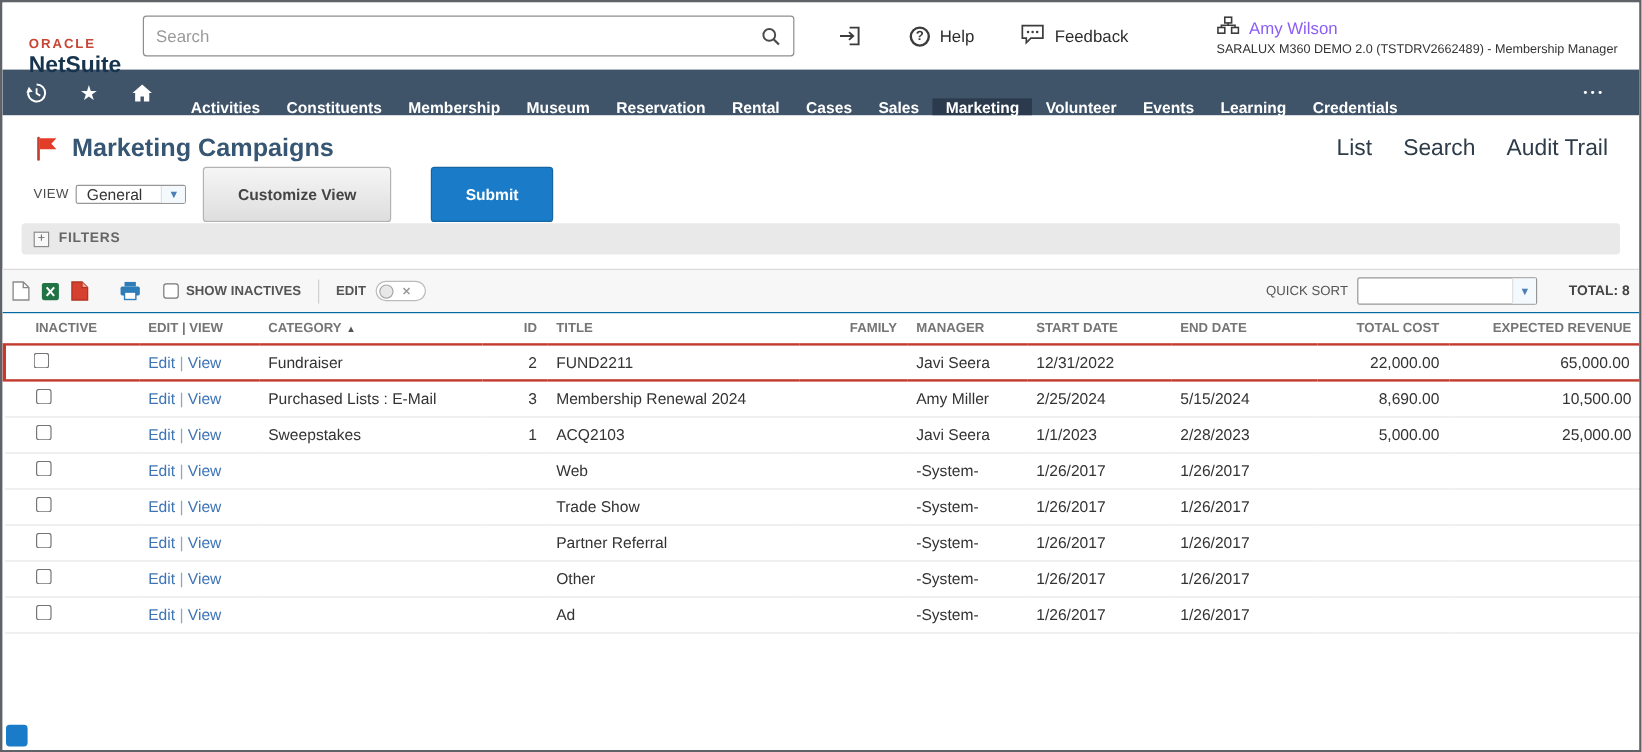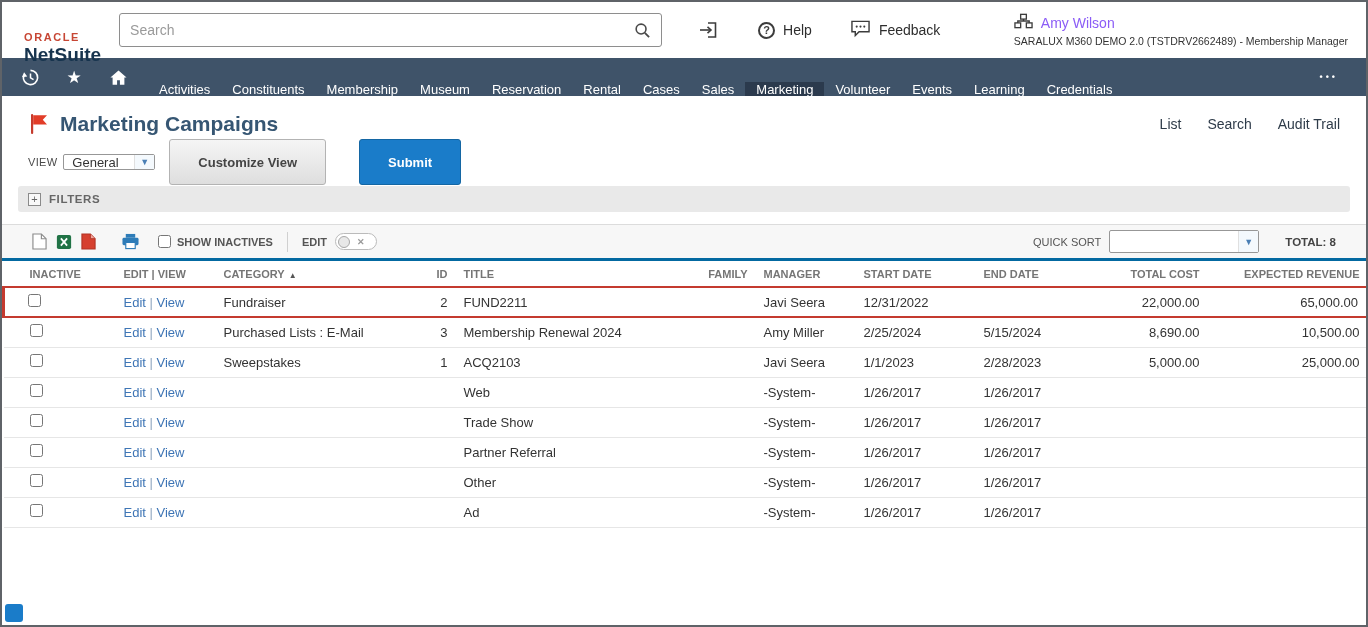--- a/index.html
+++ b/index.html
@@ -21,30 +21,30 @@
              display:inline-flex; align-items:center; justify-content:center; color:#3c3c3c; }
   .userblock { margin-left:auto; cursor:pointer; padding-right:4px; }
   .u1 { display:flex; align-items:center; gap:8px; font-size:14px; color:#8b5cf6; }
   .u2 { font-size:10.5px; color:#333; margin-top:3px; }
 
   
   .mainnav { height:38px; background:var(--nav-bg,#3f5369); display:flex; align-items:stretch; color:#fff; padding:0 10px 0 6px; }
   .navicon { width:44px; display:flex; align-items:center; justify-content:center; cursor:pointer; }
   .star-glyph { font-size:17px; color:#fff; line-height:1; }
   .navitems { display:flex; margin-left:8px; }
-  .navitem { padding:0 11px; display:flex; align-items:center; font-size:13px; font-weight:normal; cursor:pointer; white-space:nowrap;margin-top:24px; }
+  .navitem { padding:0 11px; display:flex; align-items:center; font-size:13px; font-weight:bold; cursor:pointer; white-space:nowrap;margin-top:24px; }
   .navitem.active { background:var(--nav-active-bg,#2b3a4d); }
   .navmore { margin-left:auto; padding:0 18px; display:flex; align-items:center; cursor:pointer;
              font-size:9px; letter-spacing:3px; font-weight:bold; }
 
   
   .titlerow { display:flex; align-items:center; padding:16px 26px 0 26px; }
   .flagwrap { margin-right:10px; display:flex; }
   .pagetitle { margin:0; font-size:21px; color:var(--title,#365673); font-weight:bold; }
-  .toplinks { margin-left:auto; display:flex; gap:26px; font-size:14px; color:#2e3b49; }
+  .toplinks { margin-left:auto; display:flex; gap:26px; font-size:19px; color:#2e3b49; }
   .toplink { cursor:pointer; }
 
   
   .controls { display:flex; align-items:center; padding:12px 24px 0 26px; height:40px; }
   .viewlabel { font-size:11px; color:#4a4a4a; margin-right:6px; letter-spacing:0.3px; }
   .select { height:16px; border:1px solid #979797; border-radius:2px; background:#fff; display:flex; align-items:center;
             font-size:13px; color:#333; cursor:pointer; }
   .select .val { padding:0 8px; flex:1; white-space:nowrap; }
   .select .arrow { width:20px; height:100%; display:flex; align-items:center; justify-content:center; color:#4a7fb5;
                    font-size:9px; border-left:1px solid #e0e0e0; background:#f4f9fd; }
@@ -54,22 +54,22 @@
   .btn.blue { background:var(--accent-blue,#1a7cc9); border:1px solid #1466a3; color:#fff; margin-left:33px; }
 
   
   .filters { margin:10px 16px 0; height:26px; background:#e9e9e9; border-radius:3px; display:flex; align-items:center;
              padding:0 10px; gap:8px; color:#666; cursor:pointer; }
   .plusbox { width:13px; height:13px; border:1px solid #8a8a8a; color:#666; font-size:11px; line-height:10px;
              display:flex; align-items:center; justify-content:center; background:#f8f8f8; }
   .filters .flabel { font-size:11.5px; font-weight:bold; letter-spacing:0.6px; }
 
   
-  .listtoolbar { margin-top:12px; height:37px; background:#f7f7f7; border-top:1px solid #dcdcdc; border-bottom:3px solid #0369a1;
-                 display:flex; align-items:center; padding:0 30px; }
+  .listtoolbar { margin-top:12px; height:37px; background:#f7f7f7; border-top:1px solid #dcdcdc; border-bottom:1px solid #0369a1;
+                 display:flex; align-items:center; padding:0 8px; }
   .ticon { margin-right:9px; cursor:pointer; display:flex; align-items:center; }
   .ticon.print { margin:0 6px 0 16px; }
   .cbgroup { display:flex; align-items:center; gap:6px; margin-left:12px; font-size:11px; color:#555; font-weight:bold; cursor:pointer; }
   input[type=checkbox] { width:13px; height:13px; margin:0; cursor:pointer; }
   .vsep { width:1px; height:20px; background:#d0d0d0; margin:0 14px; }
   .editgroup { display:flex; align-items:center; gap:8px; font-size:11px; color:#555; font-weight:bold; }
   .toggle { width:42px; height:17px; border:1px solid #bbb; border-radius:9px; background:#fff; display:flex; align-items:center;
             padding:1px 2px; cursor:pointer; }
   .knob { width:12px; height:12px; border-radius:50%; background:#e8e8e8; border:1px solid #a8a8a8; }
   .tx { color:#9a9a9a; font-size:9px; margin-left:7px; font-weight:bold; }

